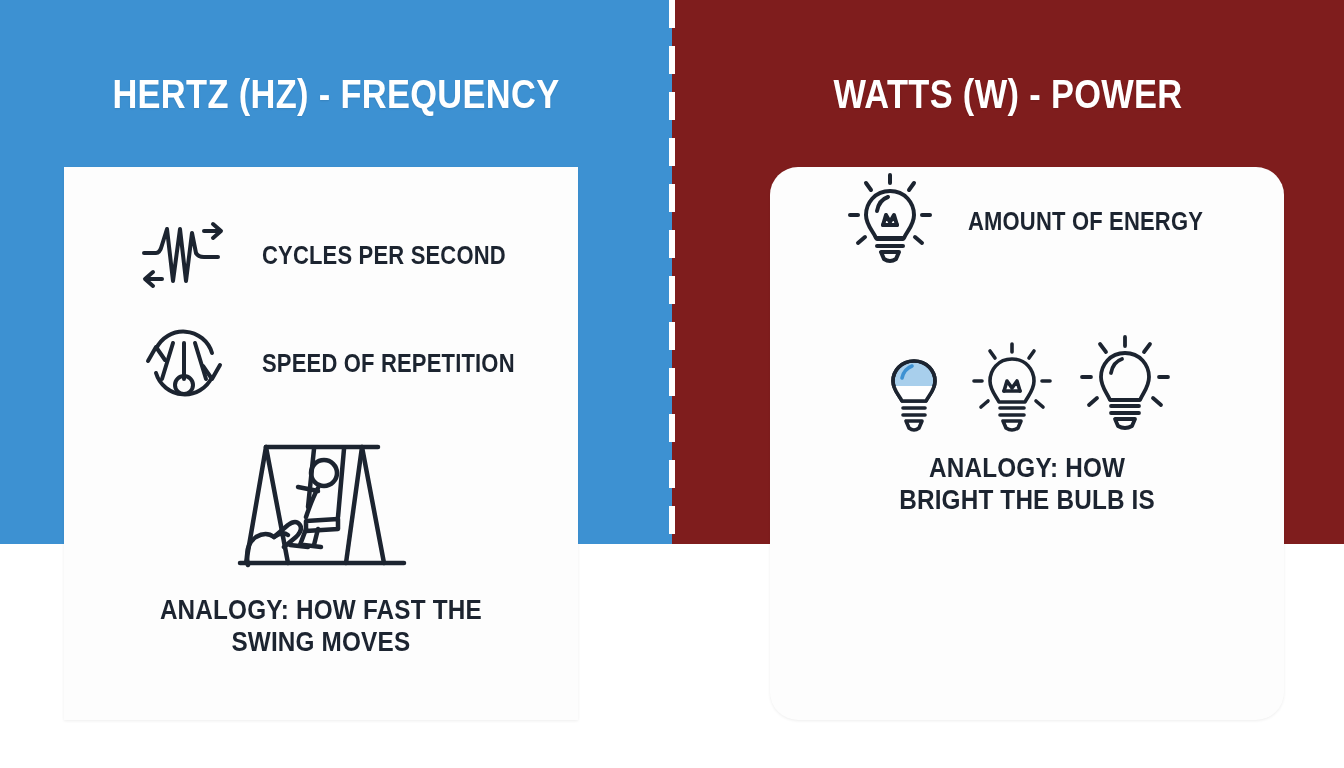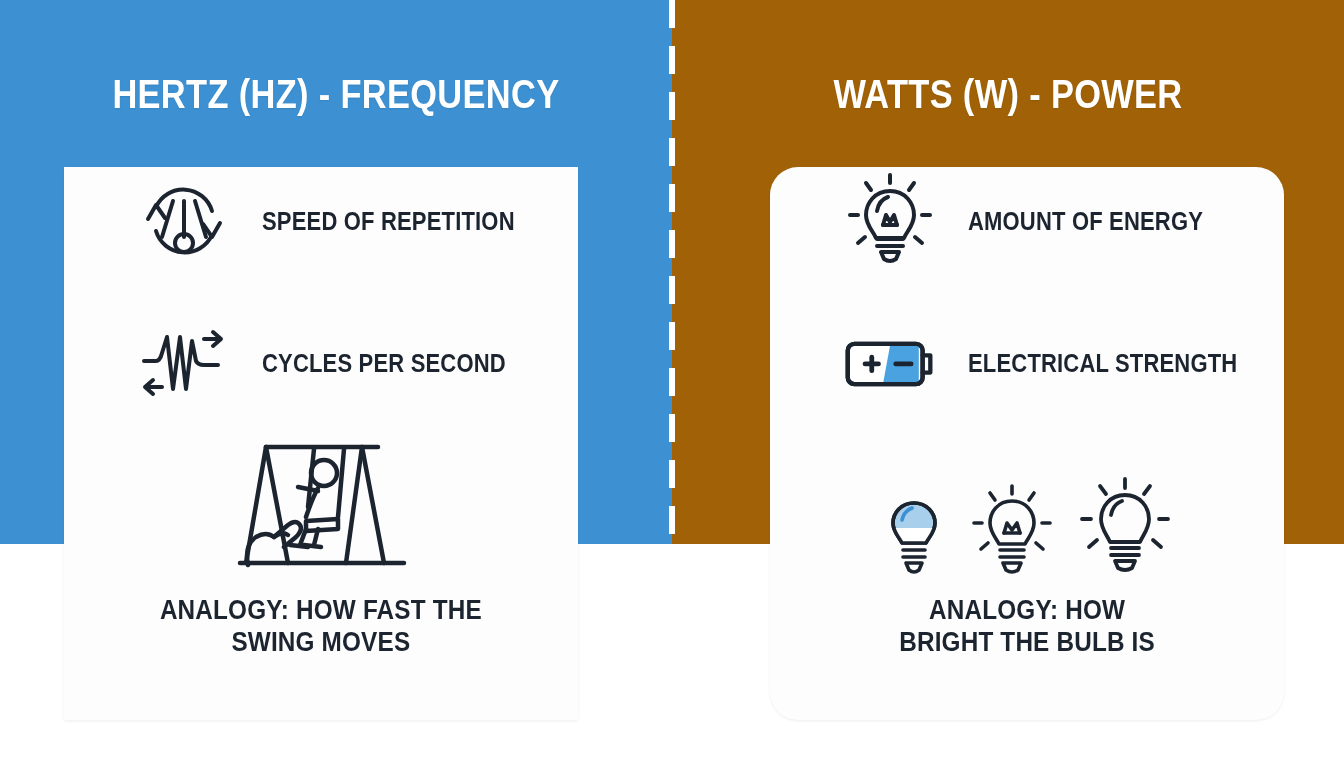--- a/index.html
+++ b/index.html
@@ -107,51 +107,51 @@
 </head>
 <body>
 
 <div class="stage">
 
   <div class="panel panel-left" style="background:#3d91d2">
     <div class="panel-title">HERTZ (Hz) - FREQUENCY</div>
 
     <div class="card card-left">
 
+      <div class="feature r2">
+        <span class="feature-icon">
+          <svg width="92" height="72" viewBox="0 0 92 72">
+            <g fill="none" stroke="#1c2430" stroke-width="4" stroke-linecap="round" stroke-linejoin="round">
+              <path d="M6 34 L18 34 Q22 34 24 26 L29 10 L35 62 L42 10 L48 62 L54 14 L58 34 Q60 38 66 38 L80 38"></path>
+              <path d="M66 12 L82 12"></path>
+              <path d="M75 5 L83 12 L75 19"></path>
+              <path d="M24 60 L8 60"></path>
+              <path d="M15 53 L7 60 L15 67"></path>
+            </g>
+          </svg>
+        </span>
+        <span class="feature-label">CYCLES PER SECOND</span>
+      </div>
+
       <div class="feature">
         <span class="feature-icon">
           <svg width="88" height="84" viewBox="0 0 88 84">
             <g fill="none" stroke="#1c2430" stroke-width="4" stroke-linecap="round" stroke-linejoin="round">
               <path d="M16 28 A30 30 0 0 1 72 32"></path>
               <path d="M72 56 A30 30 0 0 1 16 52"></path>
               <path d="M8 40 L16 26 L25 39"></path>
               <path d="M80 44 L72 58 L63 45"></path>
               <line x1="44" y1="22" x2="44" y2="58"></line>
               <line x1="33" y1="22" x2="22" y2="58"></line>
               <line x1="55" y1="22" x2="66" y2="58"></line>
               <circle cx="44" cy="64" r="9"></circle>
             </g>
           </svg>
         </span>
         <span class="feature-label">SPEED OF REPETITION</span>
-      </div>
-
-      <div class="feature r2">
-        <span class="feature-icon">
-          <svg width="92" height="72" viewBox="0 0 92 72">
-            <g fill="none" stroke="#1c2430" stroke-width="4" stroke-linecap="round" stroke-linejoin="round">
-              <path d="M6 34 L18 34 Q22 34 24 26 L29 10 L35 62 L42 10 L48 62 L54 14 L58 34 Q60 38 66 38 L80 38"></path>
-              <path d="M66 12 L82 12"></path>
-              <path d="M75 5 L83 12 L75 19"></path>
-              <path d="M24 60 L8 60"></path>
-              <path d="M15 53 L7 60 L15 67"></path>
-            </g>
-          </svg>
-        </span>
-        <span class="feature-label">CYCLES PER SECOND</span>
       </div>
 
       <div class="analogy-art">
         <svg width="190" height="148" viewBox="0 0 190 148">
           <g fill="none" stroke="#1c2430" stroke-width="4.5" stroke-linecap="round" stroke-linejoin="round">
             <line x1="14" y1="130" x2="178" y2="130"></line>
             <line x1="40" y1="14" x2="152" y2="14"></line>
             <line x1="40" y1="14" x2="20" y2="130"></line>
             <line x1="40" y1="14" x2="62" y2="130"></line>
             <line x1="136" y1="14" x2="120" y2="130"></line>
@@ -173,21 +173,21 @@
       </div>
 
       <div class="analogy-text">
         <div class="lead">ANALOGY: HOW FAST THE</div>
         <div>SWING MOVES</div>
       </div>
 
     </div>
   </div>
 
-  <div class="panel panel-right" style="background:#a16207">
+  <div class="panel panel-right" style="background:#7f1d1d">
     <div class="panel-title">WATTS (W) - POWER</div>
 
     <div class="card card-right">
 
       <div class="feature">
         <span class="feature-icon">
           <svg width="88" height="96" viewBox="0 0 88 96">
             <g fill="none" stroke="#1c2430" stroke-width="4" stroke-linecap="round" stroke-linejoin="round">
               <path d="M44 18 C29 18 20 30 20 42 C20 52 27 58 30 65 L58 65 C61 58 68 52 68 42 C68 30 59 18 44 18 Z"></path>
               <line x1="31" y1="66" x2="57" y2="66"></line>
@@ -202,36 +202,20 @@
               <line x1="4" y1="42" x2="12" y2="42"></line>
               <line x1="76" y1="42" x2="84" y2="42"></line>
               <line x1="12" y1="70" x2="19" y2="64"></line>
               <line x1="76" y1="70" x2="69" y2="64"></line>
             </g>
           </svg>
         </span>
         <span class="feature-label">AMOUNT OF ENERGY</span>
       </div>
 
-      <div class="feature r2">
-        <span class="feature-icon">
-          <svg width="100" height="60" viewBox="0 0 100 60">
-            <g stroke="#1c2430" stroke-width="4.5" stroke-linecap="round" stroke-linejoin="round">
-              <rect x="6" y="10" width="78" height="42" rx="7" fill="#ffffff"></rect>
-              <path d="M50 12 L80 12 L80 50 L43 50 Z" fill="#4aa3e0" stroke="none"></path>
-              <rect x="6" y="10" width="78" height="42" rx="7" fill="none"></rect>
-              <path d="M84 22 L92 22 L92 40 L84 40" fill="none"></path>
-              <line x1="24" y1="31" x2="38" y2="31" stroke-width="5"></line>
-              <line x1="31" y1="24" x2="31" y2="38" stroke-width="5"></line>
-              <line x1="56" y1="31" x2="72" y2="31" stroke-width="5"></line>
-            </g>
-          </svg>
-        </span>
-        <span class="feature-label">ELECTRICAL STRENGTH</span>
-      </div>
 
       <div class="analogy-art">
         <div class="bulb-row">
 
           <svg width="62" height="86" viewBox="0 0 62 86">
             <g fill="none" stroke="#1c2430" stroke-width="3.6" stroke-linecap="round" stroke-linejoin="round">
               <path d="M31 8 C18 8 10 18 10 28 C10 37 16 42 19 48 L43 48 C46 42 52 37 52 28 C52 18 44 8 31 8 Z" fill="#a8cfec"></path>
               <path d="M10.5 33 L51.5 33 L43 48 L19 48 Z" fill="#ffffff" stroke="none"></path>
               <path d="M31 8 C18 8 10 18 10 28 C10 37 16 42 19 48 L43 48 C46 42 52 37 52 28 C52 18 44 8 31 8 Z" fill="none"></path>
               <path d="M19 25 Q21 16 29 13" stroke="#3d91d2"></path>

